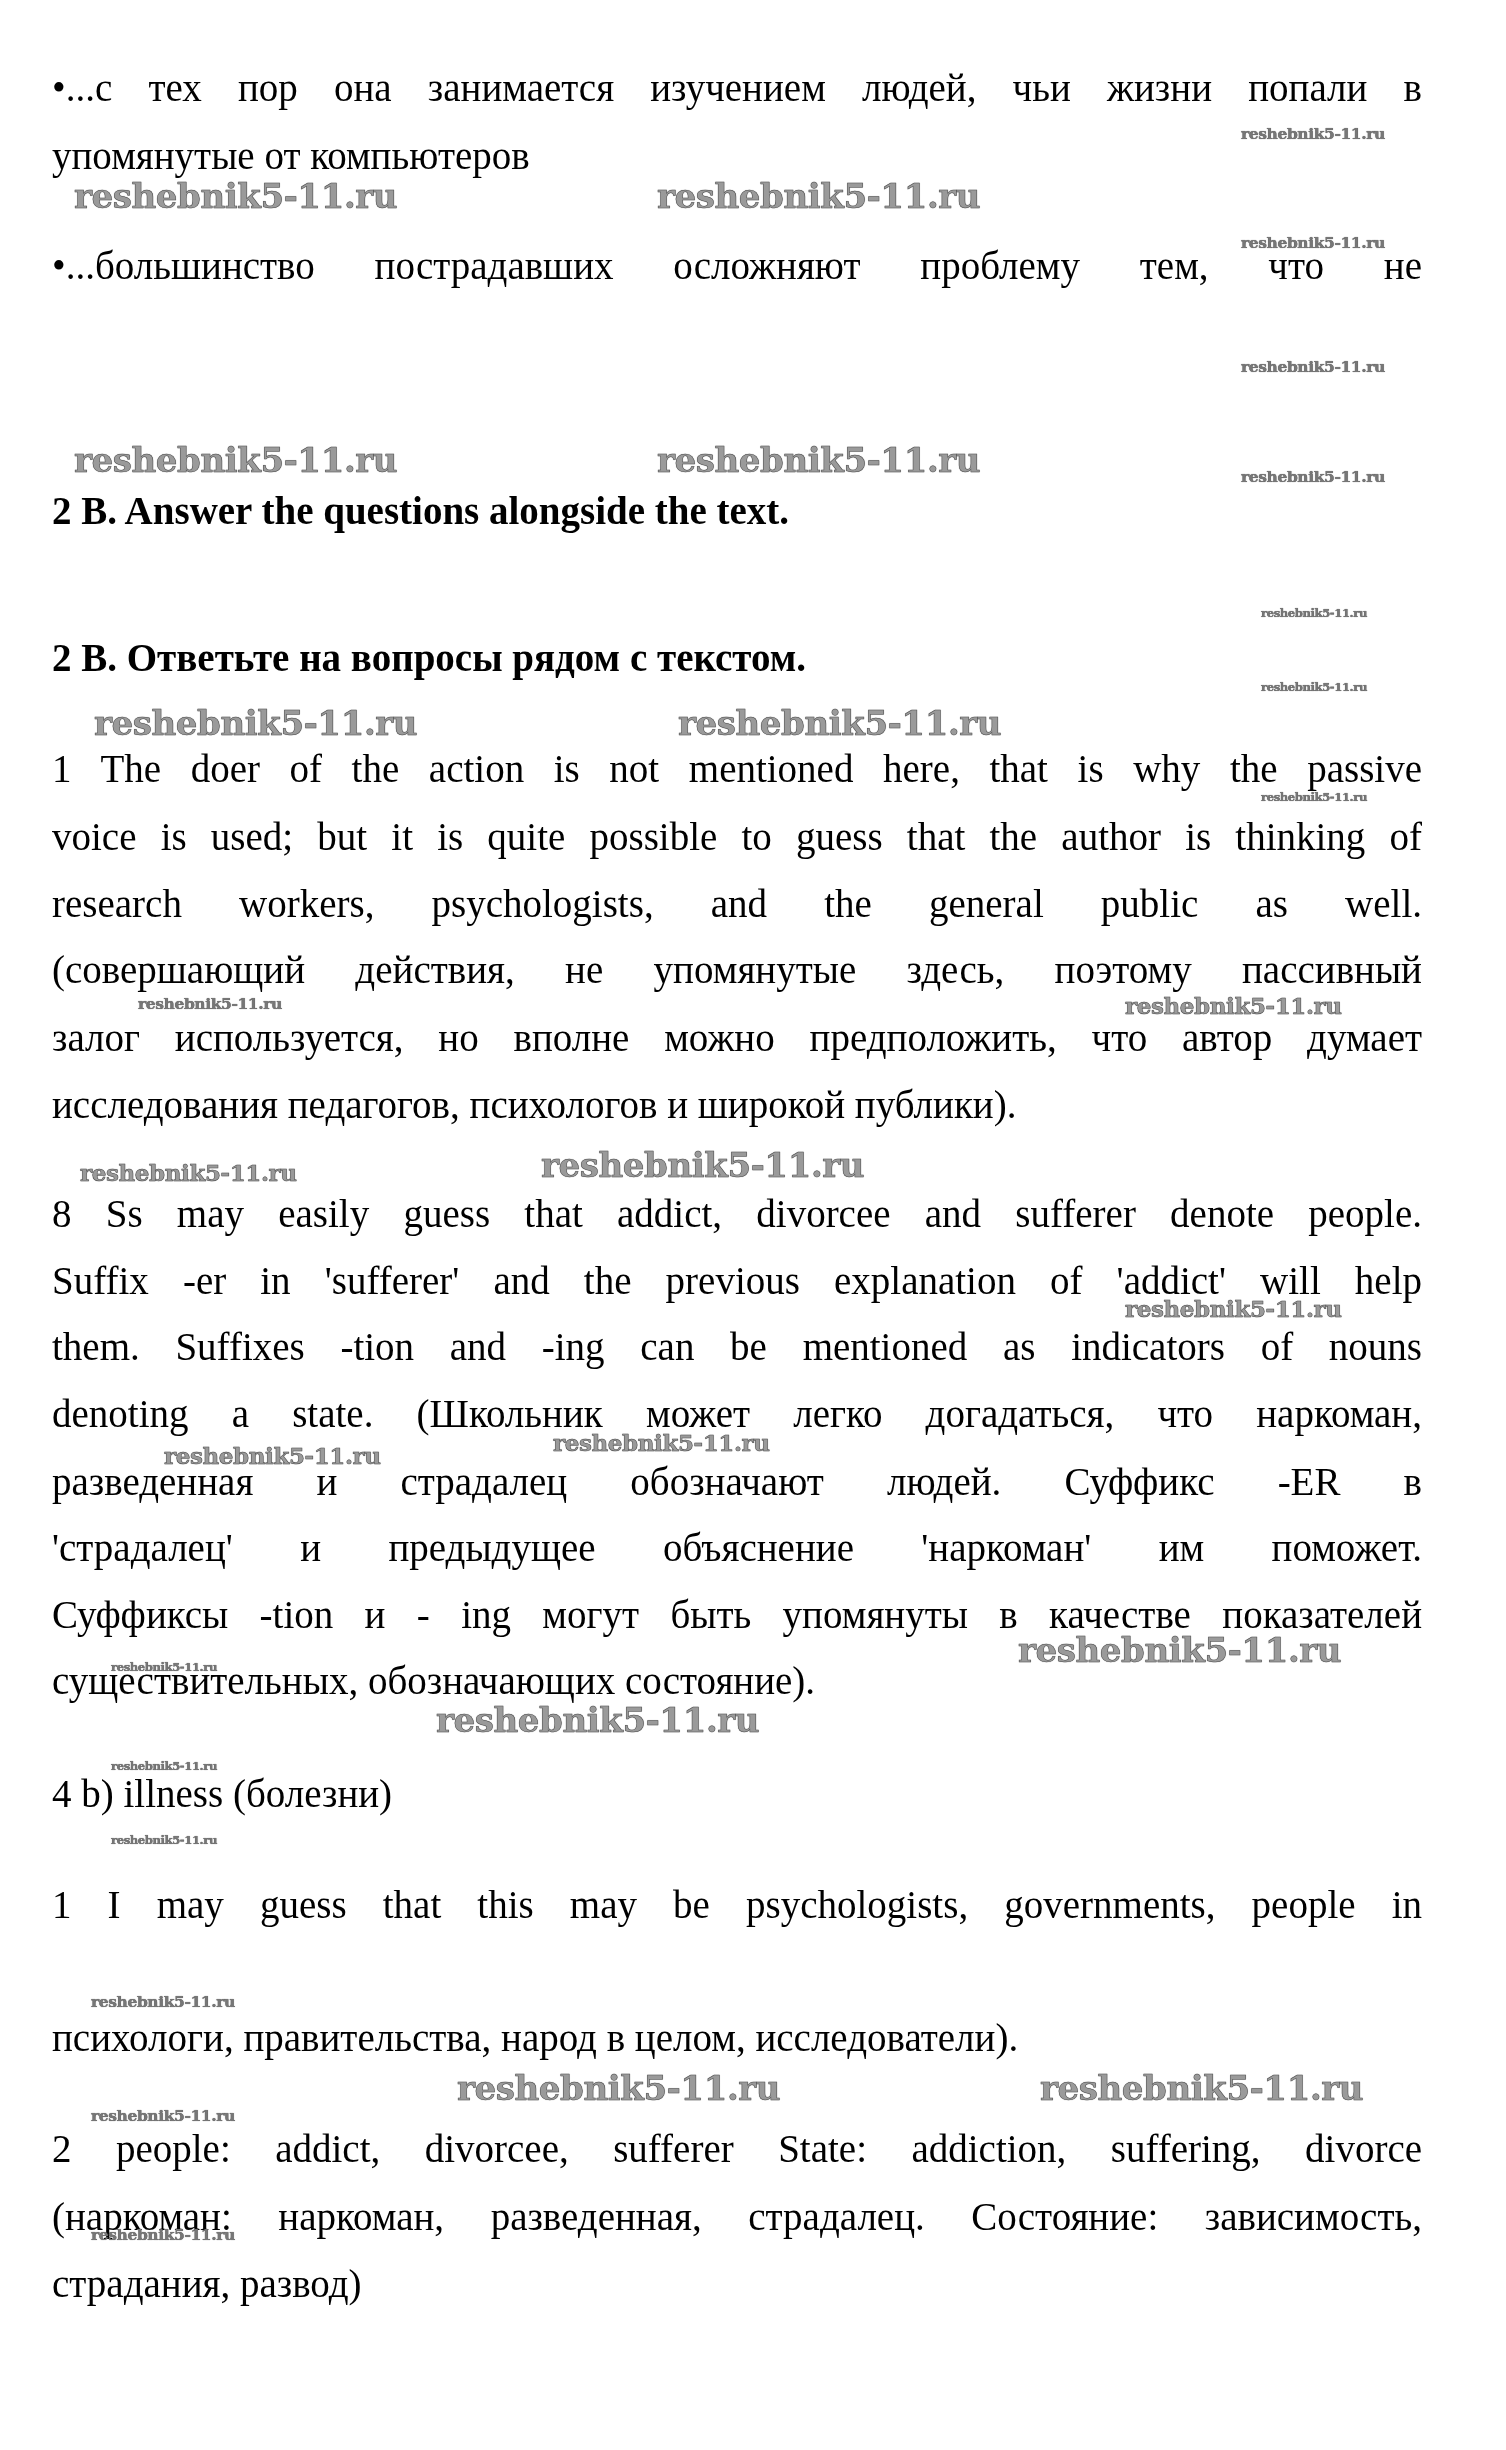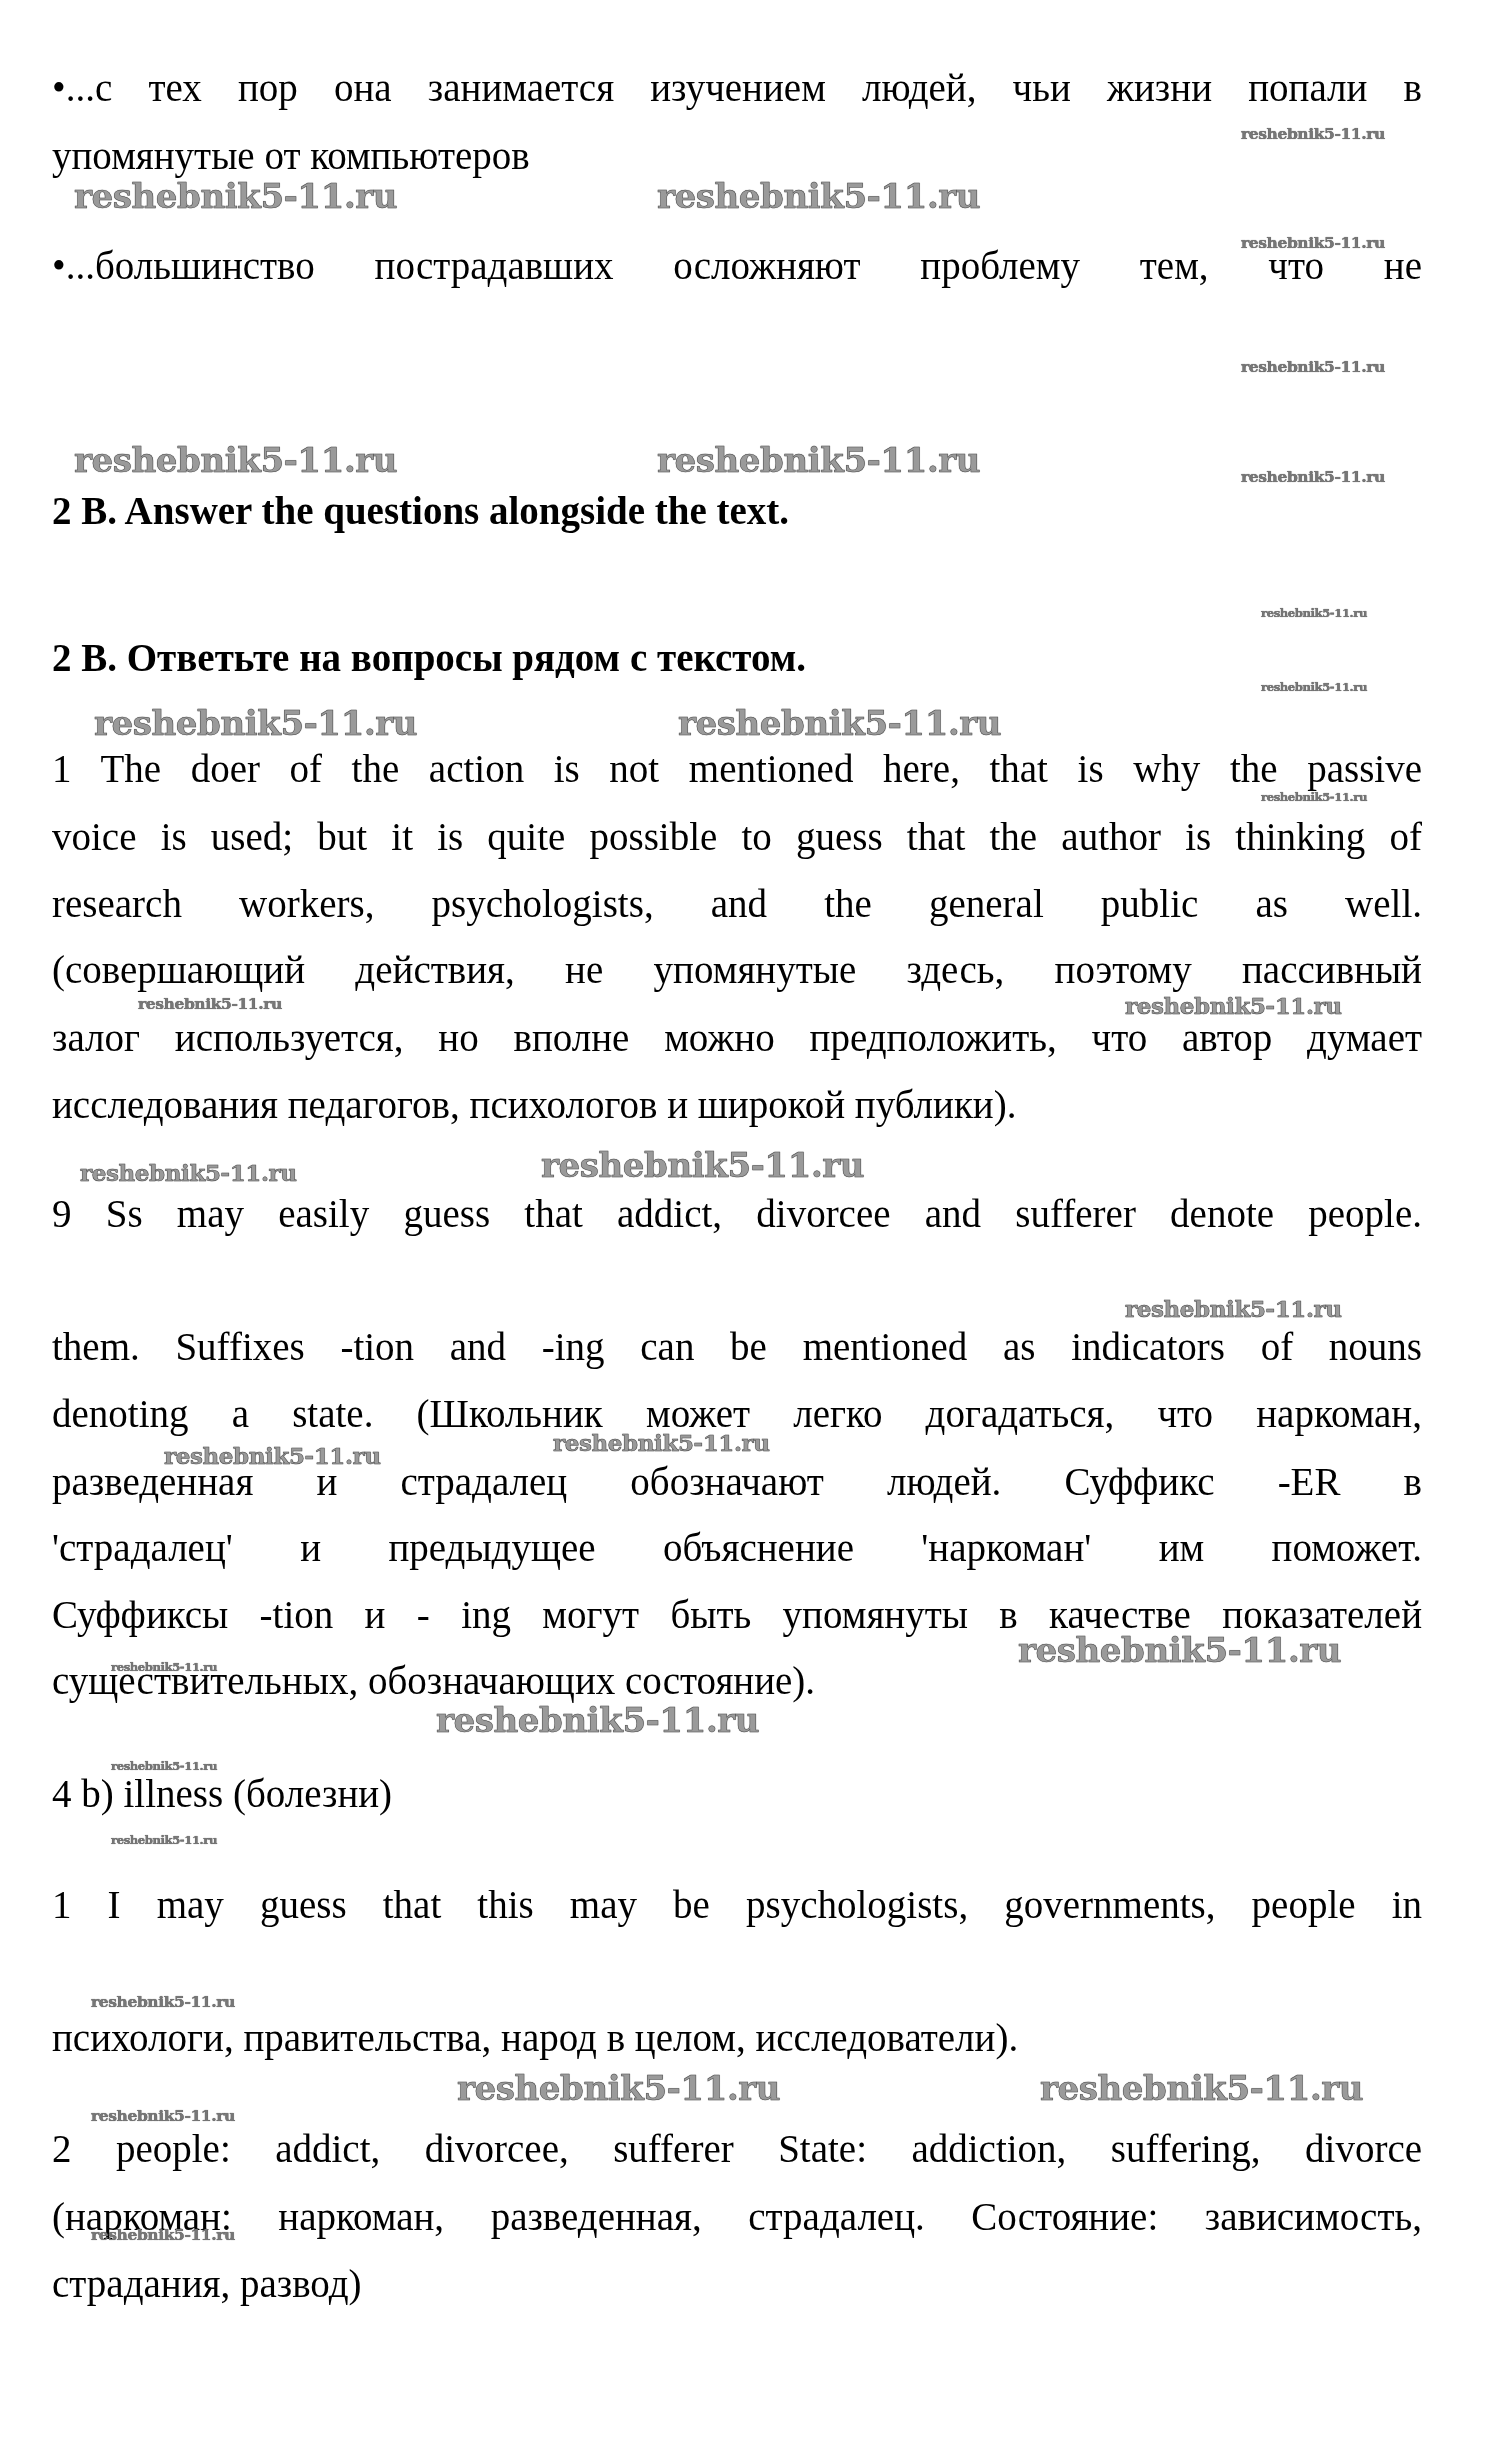--- a/index.html
+++ b/index.html
@@ -39,21 +39,22 @@
   <div class="line bold" style="top:488px">2 B. Answer the questions alongside the text.</div>
   <div class="line bold" style="top:635px">2 B. Ответьте на вопросы рядом с текстом.</div>
 
   <div class="line just" style="top:746px">1 The doer of the action is not mentioned here, that is why the passive</div>
   <div class="line just" style="top:814px">voice is used; but it is quite possible to guess that the author is thinking of</div>
   <div class="line just" style="top:881px">research workers, psychologists, and the general public as well.</div>
   <div class="line just" style="top:947px">(совершающий действия, не упомянутые здесь, поэтому пассивный</div>
   <div class="line just" style="top:1015px">залог используется, но вполне можно предположить, что автор думает</div>
   <div class="line" style="top:1082px">исследования педагогов, психологов и широкой публики).</div>
 
-  <div class="line just" style="top:1191px">9 Ss may easily guess that addict, divorcee and sufferer denote people.</div>
+  <div class="line just" style="top:1191px">8 Ss may easily guess that addict, divorcee and sufferer denote people.</div>
+  <div class="line just" style="top:1258px">Suffix -er in 'sufferer' and the previous explanation of 'addict' will help</div>
   <div class="line just" style="top:1324px">them. Suffixes -tion and -ing can be mentioned as indicators of nouns</div>
   <div class="line just" style="top:1391px">denoting a state. (Школьник может легко догадаться, что наркоман,</div>
   <div class="line just" style="top:1459px">разведенная и страдалец обозначают людей. Суффикс -ER в</div>
   <div class="line just" style="top:1525px">'страдалец' и предыдущее объяснение 'наркоман' им поможет.</div>
   <div class="line just" style="top:1592px">Суффиксы -tion и - ing могут быть упомянуты в качестве показателей</div>
   <div class="line" style="top:1658px">существительных, обозначающих состояние).</div>
 
   <div class="line" style="top:1771px">4 b) illness (болезни)</div>
 
   <div class="line just" style="top:1882px">1 I may guess that this may be psychologists, governments, people in</div>

